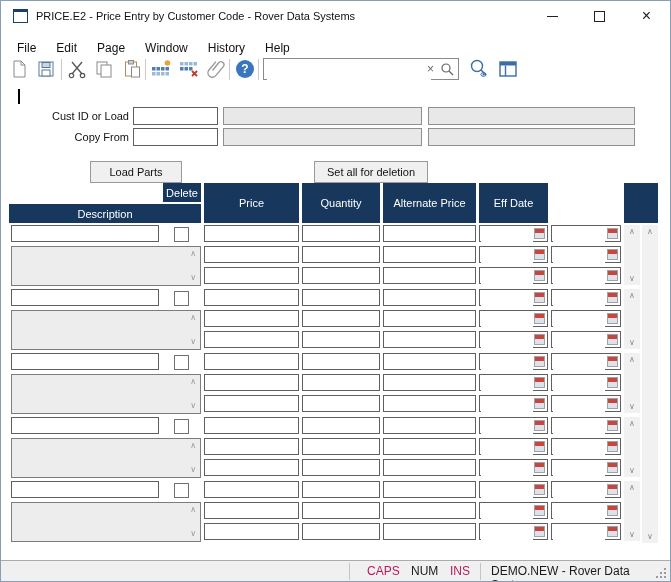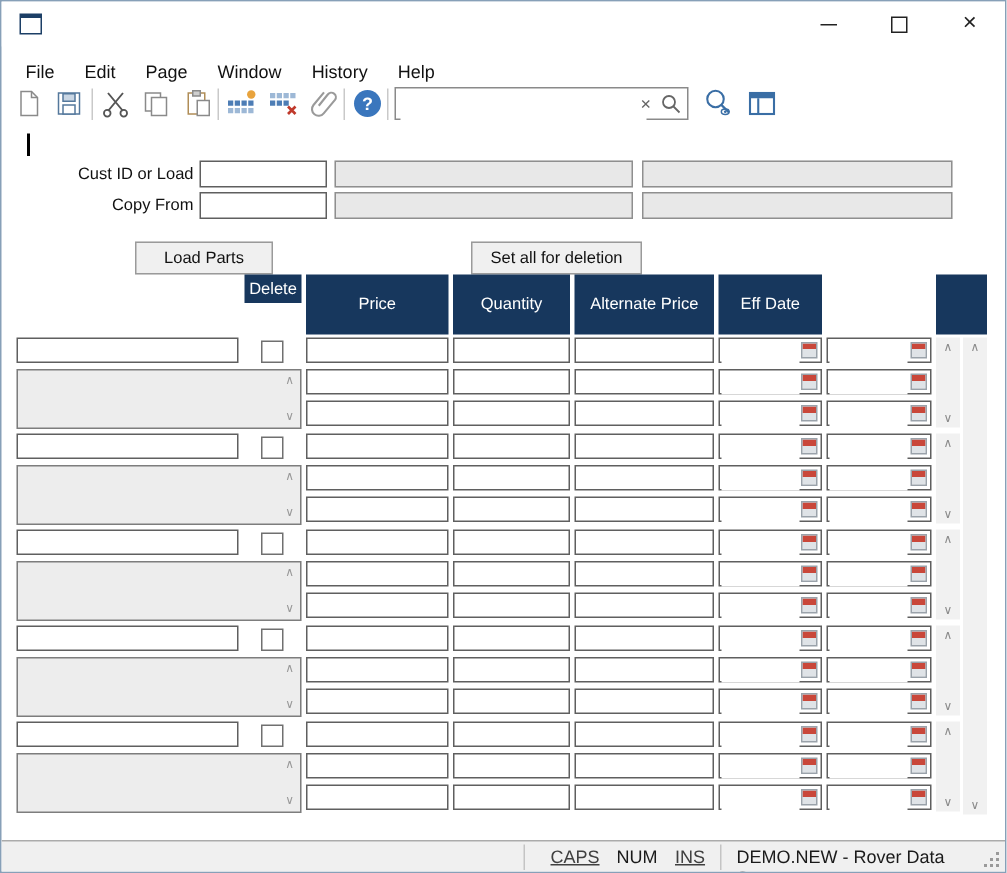--- a/index.html
+++ b/index.html
@@ -69,31 +69,32 @@
   .cal{position:absolute;right:2px;top:2px;width:11px;height:11px;border:1px solid #9aa2aa;background:linear-gradient(#c9473a 0 4px,#dfe3e7 4px);box-sizing:border-box;}
   .isb{position:absolute;left:615px;top:0;width:16px;height:60px;background:#f1f1f1;}
   .sarr{position:absolute;left:0;width:16px;text-align:center;font-size:8px;color:#8a8a8a;}
   .sarr.top{top:2px;} .sarr.bot{bottom:2px;}
   .osb{position:absolute;left:633px;top:42px;width:16px;height:318px;background:#f1f1f1;}
 
   
   .statusbar{position:absolute;left:0;right:0;top:559px;height:21px;background:#f0f0f0;border-top:1px solid #ababab;font-size:12px;color:#1a1a1a;}
   .ssep{position:absolute;top:2px;width:1px;height:17px;background:#c4c4c4;}
   .sb-item{position:absolute;top:3px;}
-  .dim{color:#404040;text-decoration:underline;}
+  .dim{color:#be185d;}
   .grip{position:absolute;right:4px;bottom:4px;width:10px;height:10px;}
   .grip i{position:absolute;width:2px;height:2px;background:#9a9a9a;}
 </style>
 </head>
 <body>
 
 <div id="win">
 
   <div class="titlebar">
     <div class="app-icon"></div>
+    <div class="title-text">PRICE.E2 - Price Entry by Customer Code - Rover Data Systems</div>
     <div class="win-controls">
       <div class="wc">
           <div class="min-bar"></div>
         </div>
       <div class="wc">
           <div class="max-box"></div>
         </div>
       <div class="wc">
           <div class="close-x">×</div>
         </div>
@@ -228,20 +229,21 @@
     <input class="fwhite" style="left: 132px; top: 127px; width: 85px;" value="">
     <input class="fgray" style="left: 222px; top: 127px; width: 199px;" readonly="" value="">
     <input class="fgray" style="left: 427px; top: 127px; width: 207px;" readonly="" value="">
   </div>
 
   <button class="abtn" style="left:89px;width:92px">Load Parts</button>
   <button class="abtn" style="left:313px;width:114px">Set all for deletion</button>
 
   <div class="grid">
     <div class="hcell h-del">Delete</div>
+    <div class="hcell h-desc">Description</div>
     <div class="hcell h-price">Price</div>
     <div class="hcell h-qty">Quantity</div>
     <div class="hcell h-alt">Alternate Price</div>
     <div class="hcell h-eff">Eff Date</div>
     <div class="hcell h-blank"></div>
 
     <div class="grid-body">
         <div class="grid-group">
           <input class="cell part" value="" style="">
           <span class="cbx"></span>

